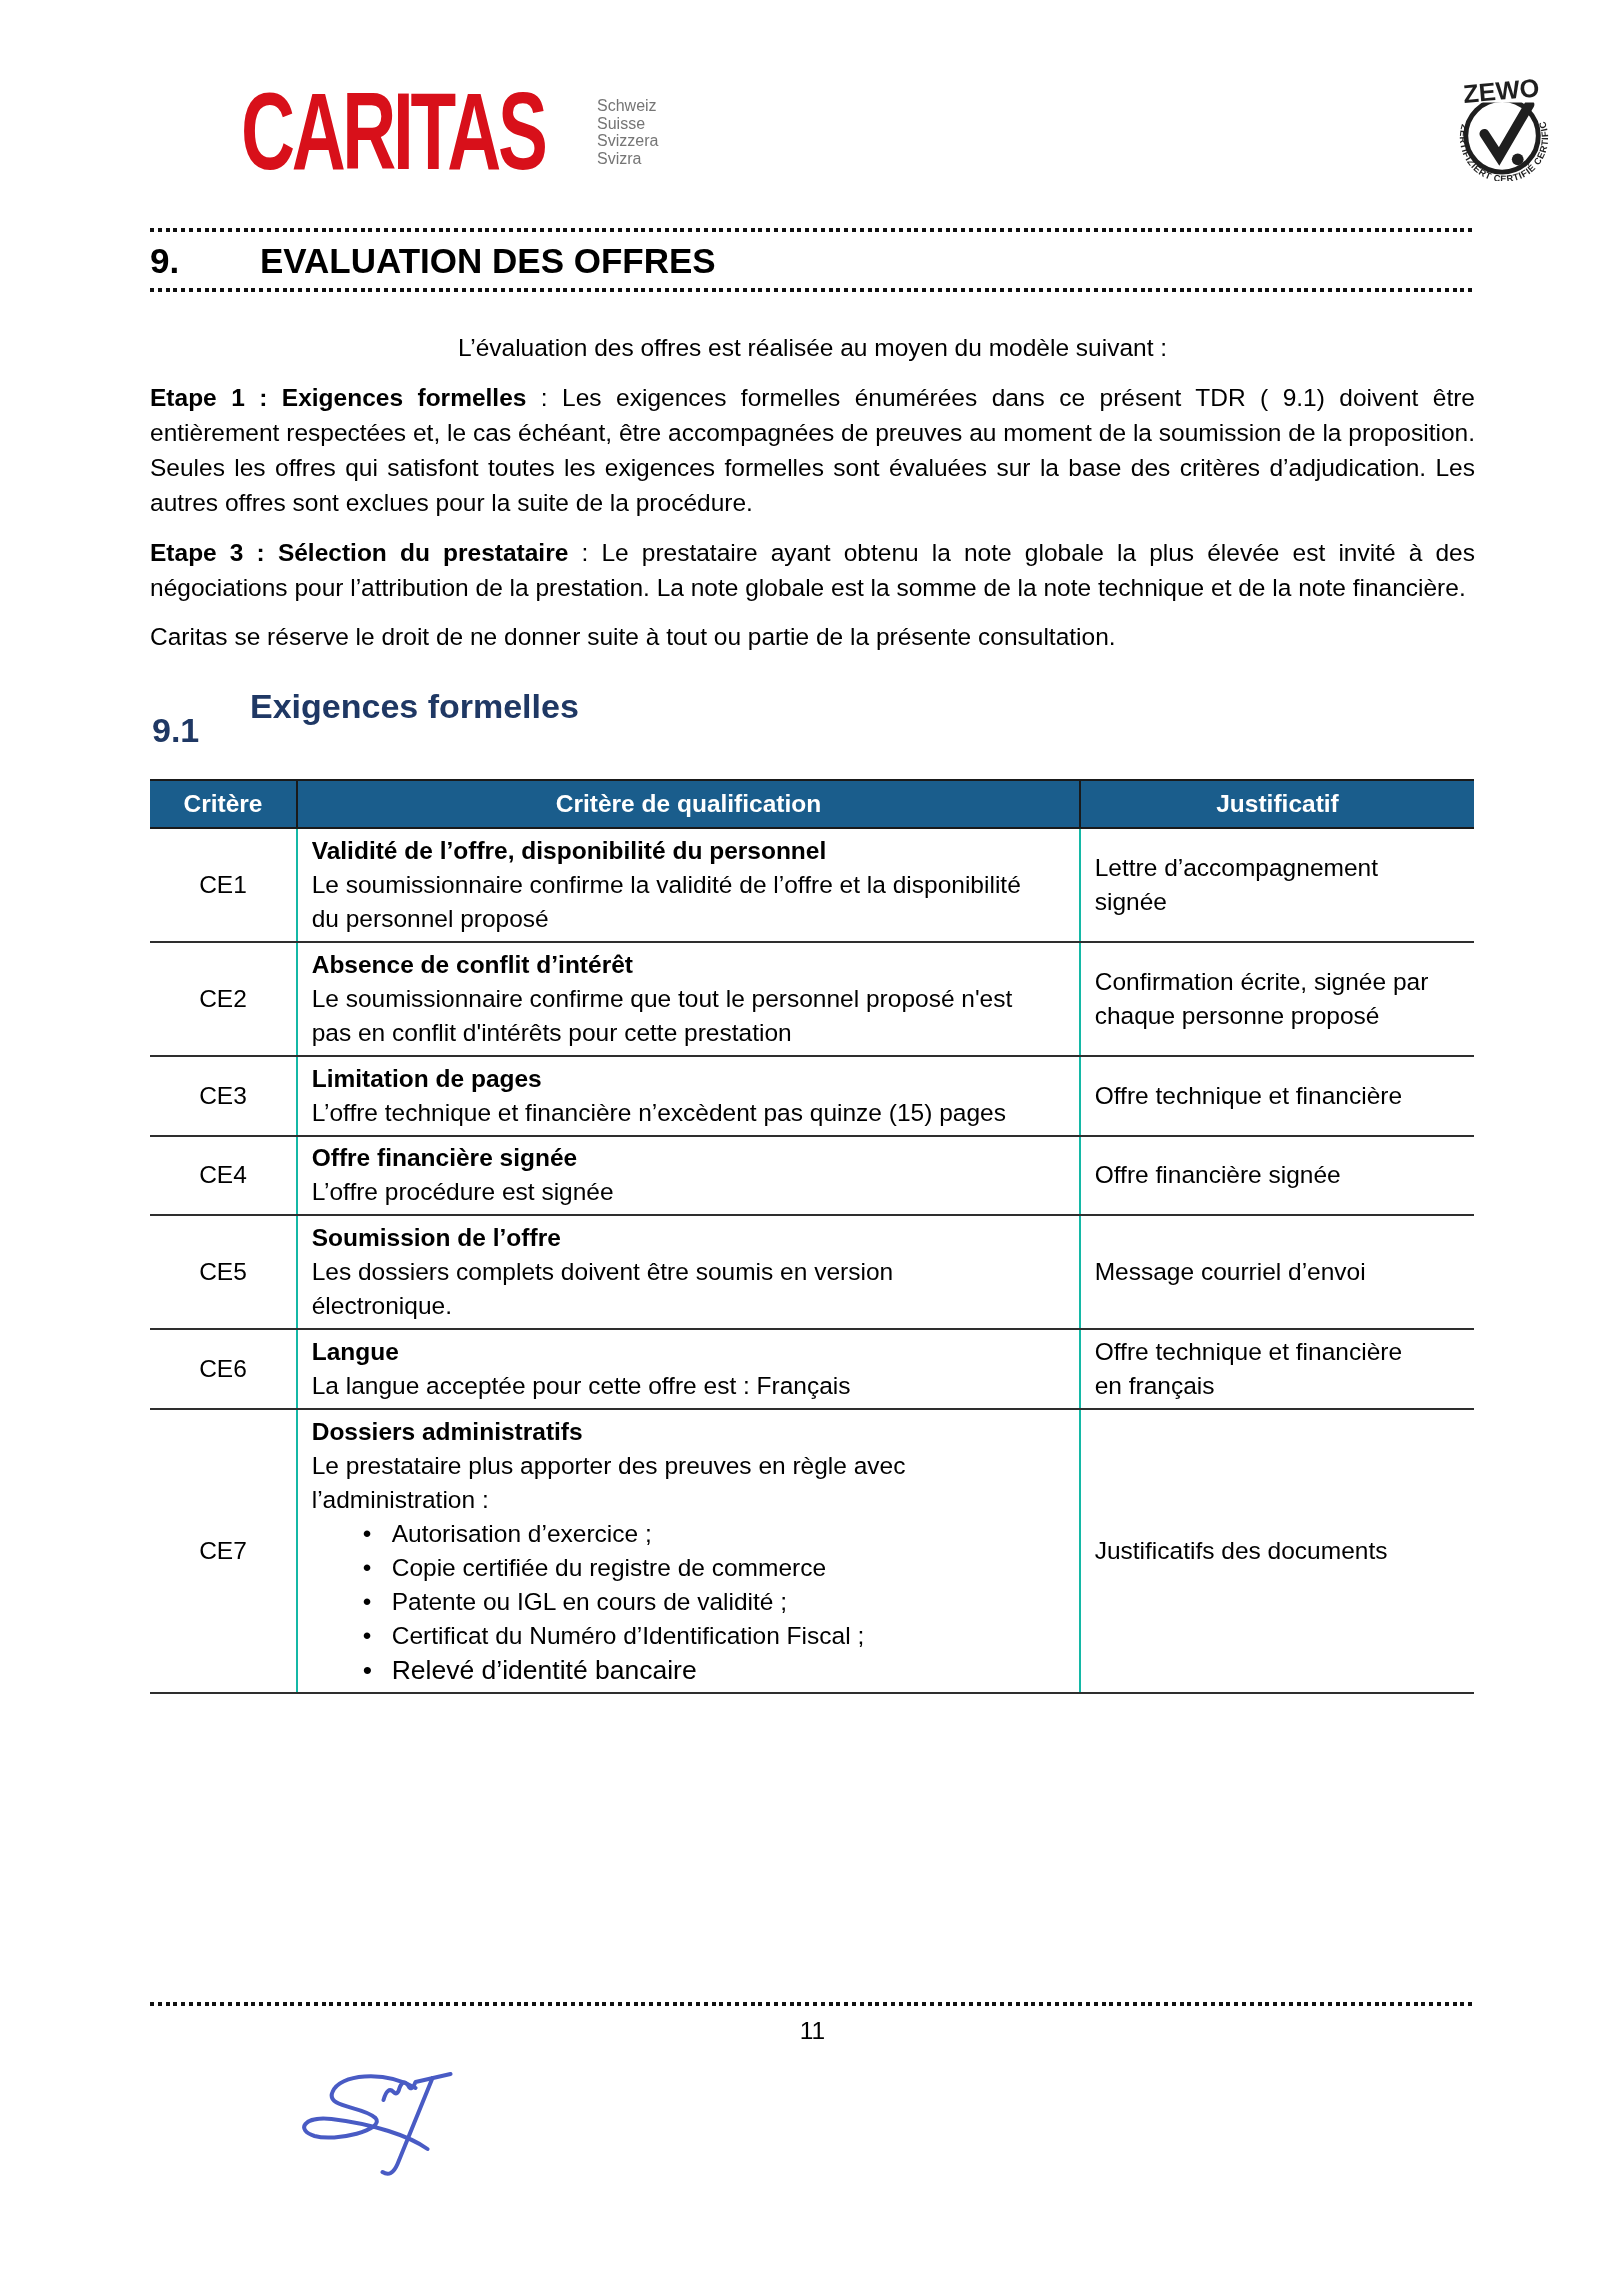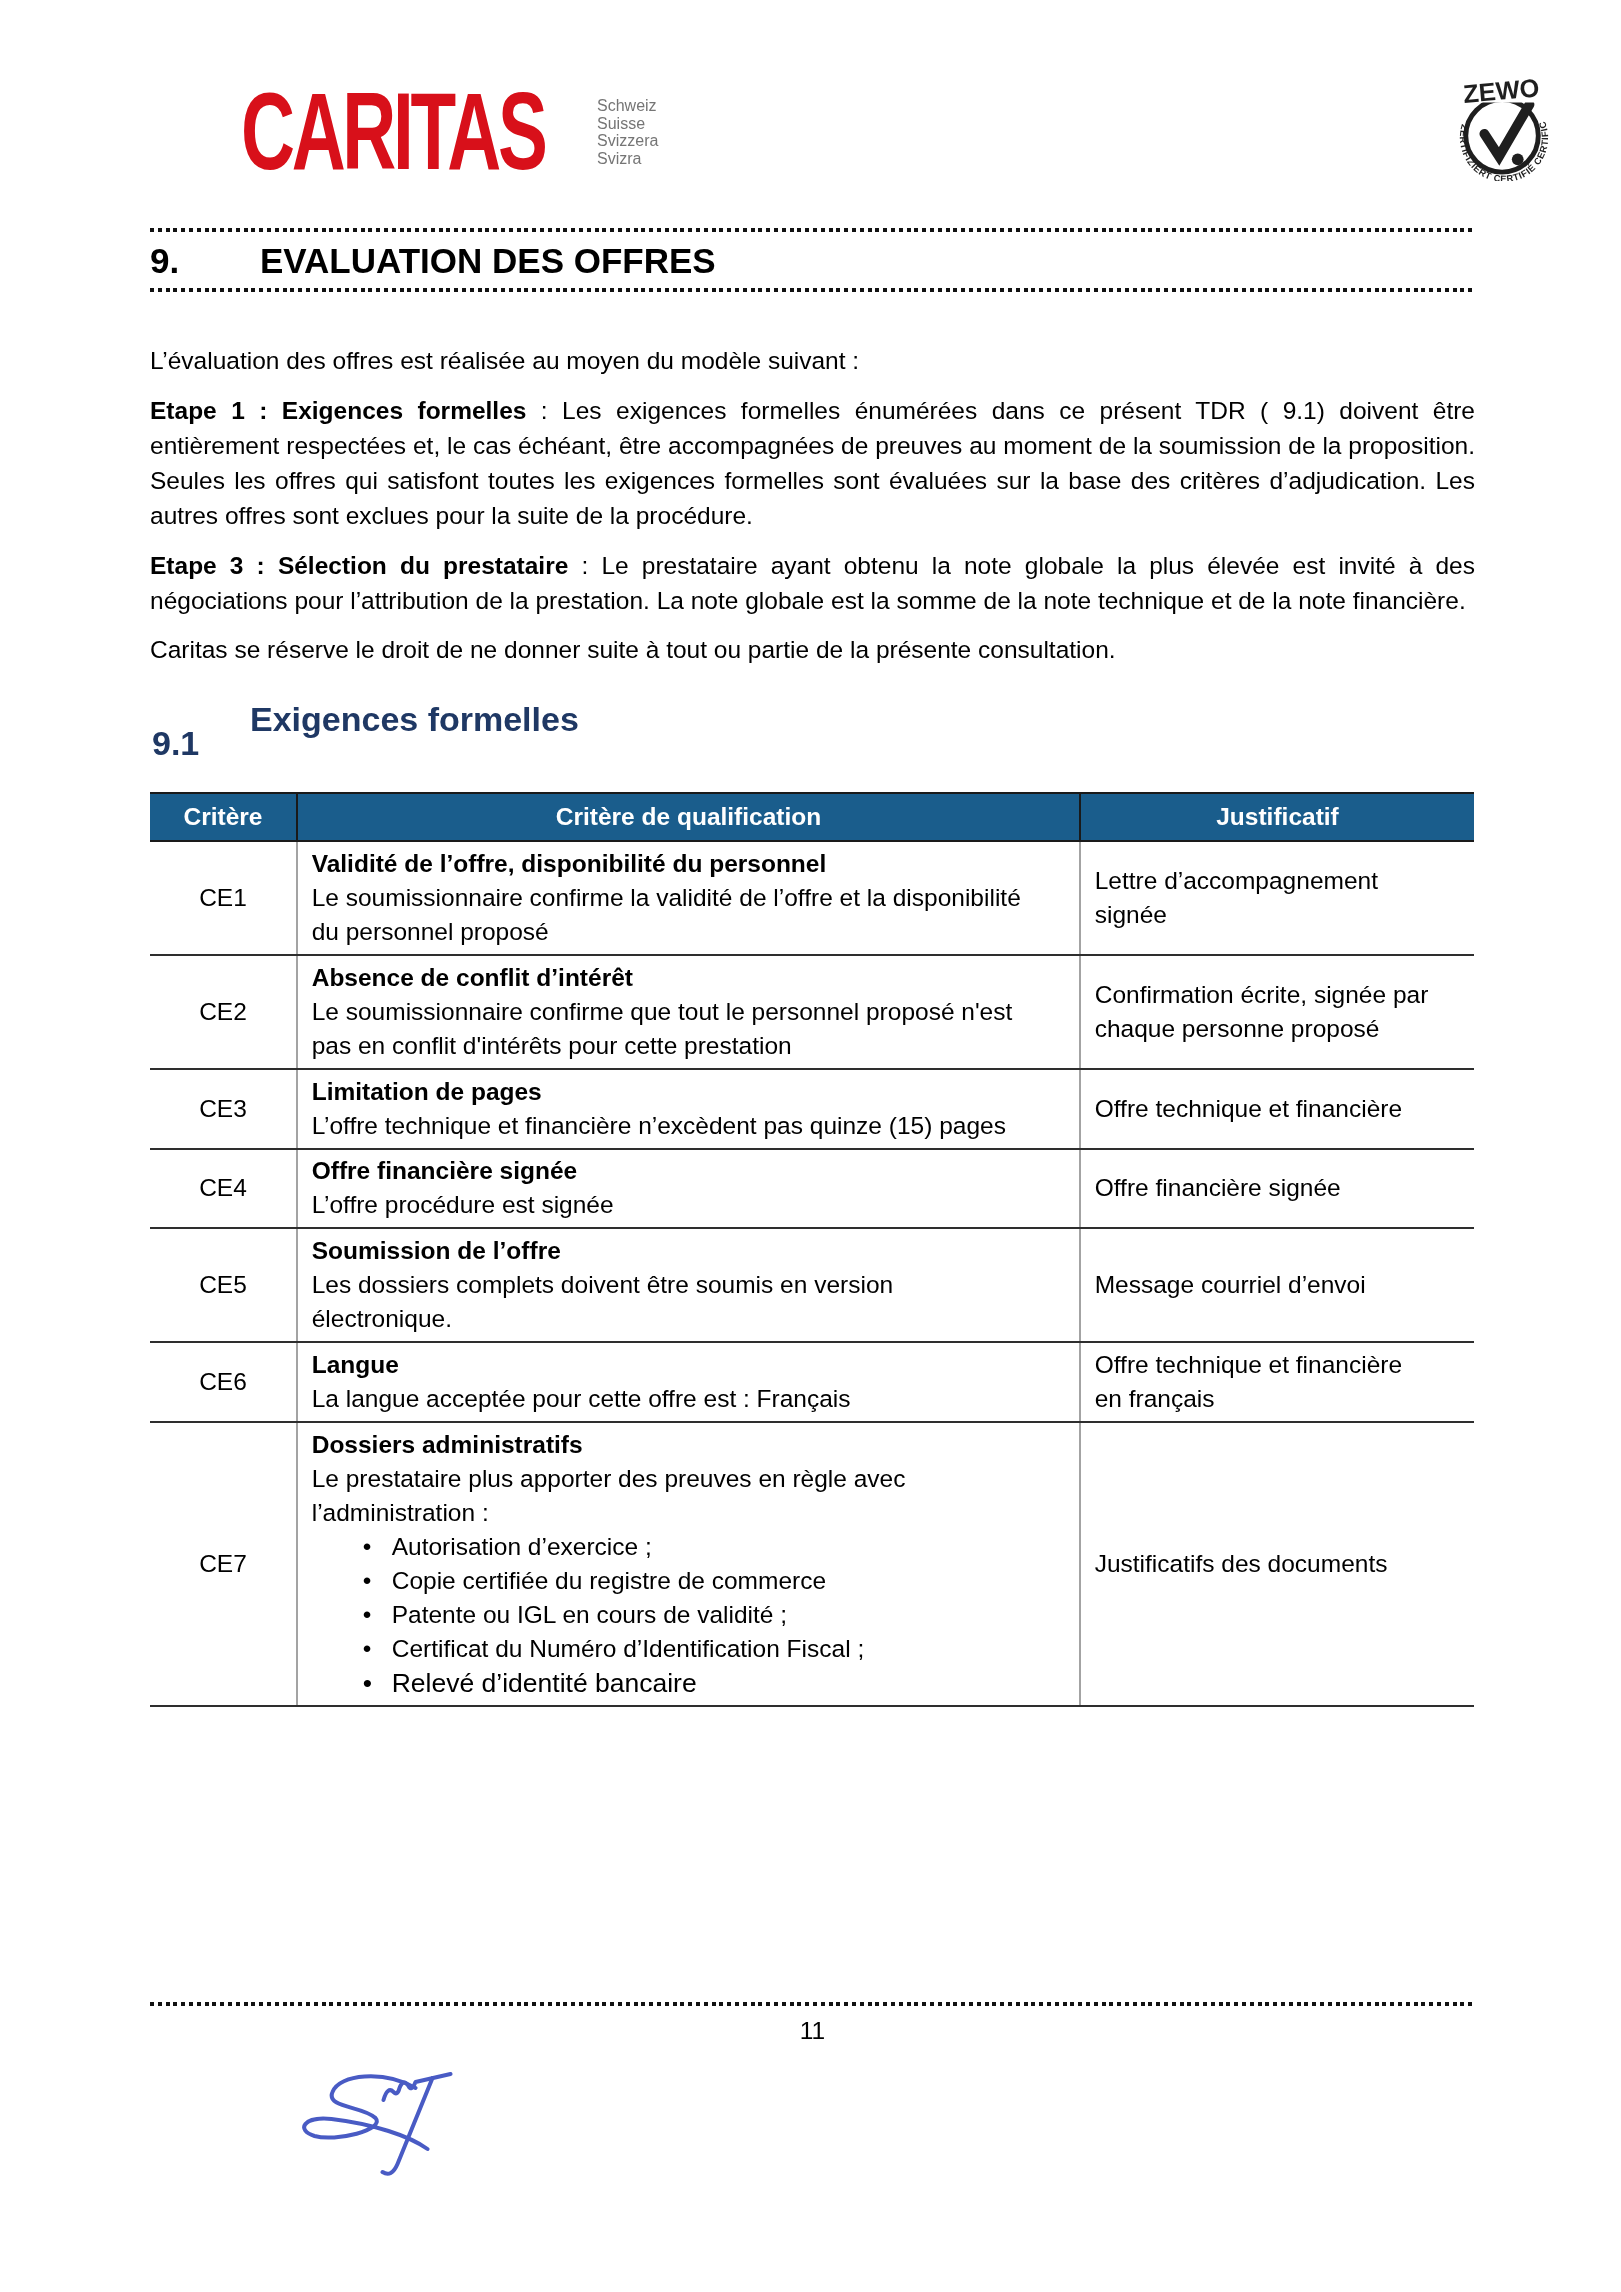--- a/index.html
+++ b/index.html
@@ -29,21 +29,21 @@
     height:3.9px;
     background:repeating-linear-gradient(to right,var(--ink-black,#111) 0 3.9px,transparent 3.9px 7.8px);
   }
   h1.sec{
     display:flex;margin:7.8px 0;font-size:35px;line-height:41px;font-weight:bold;color:#000;
   }
   h1.sec .num{min-width:110px;}
   p.para{
     margin:14.7px 0 0 0;font-size:24.5px;line-height:35px;text-align:justify;
   }
-  p.para.intro{margin-top:51px;text-align:left;}
+  p.para.intro{margin-top:38px;text-align:center;}
   p.para b{font-weight:bold;}
   h2.sub{
     display:flex;margin:33px 0 0 2px;font-size:34px;line-height:39px;font-weight:bold;
     color:var(--heading-navy,#1f3864);
   }
   h2.sub .num{min-width:98px;margin-top:24px;}
   
   table.req{
     border-collapse:collapse;table-layout:fixed;width:1324px;margin-top:29px;
     font-size:24.5px;line-height:34px;
@@ -53,21 +53,21 @@
   table.req col.c3{width:394px;}
   table.req th{
     background:var(--table-header-bg,#1a5d8c);color:#fff;font-weight:bold;
     padding:5.9px 7.8px;text-align:center;
     border-top:2.9px solid #1a1a1a;border-bottom:2.9px solid #1a1a1a;
   }
   table.req th:not(:last-child){border-right:2px solid #1a1a1a;}
   table.req td{
     border-bottom:2.9px solid #2e2e2e;vertical-align:middle;padding:4.9px 13.7px;
   }
-  table.req td:not(:last-child){border-right:2px solid #a3a3a3;}
+  table.req td:not(:last-child){border-right:2px solid #14b8a6;}
   td.c-id{text-align:center;}
   td.c-qual{padding-right:39px !important;vertical-align:top;}
   td.c-just{padding-right:39px !important;}
   .q-title{font-weight:bold;}
   ul.bullets{margin:0;padding:0 0 0 51px;list-style:none;}
   ul.bullets li::before{content:"•";display:inline-block;width:29px;}
   ul.bullets li:last-child{font-size:26.5px;}
   
   .footer-rule{position:absolute;left:150px;top:2002px;width:1325px;height:3.9px;
     background:repeating-linear-gradient(to right,var(--ink-black,#111) 0 3.9px,transparent 3.9px 7.8px);}

